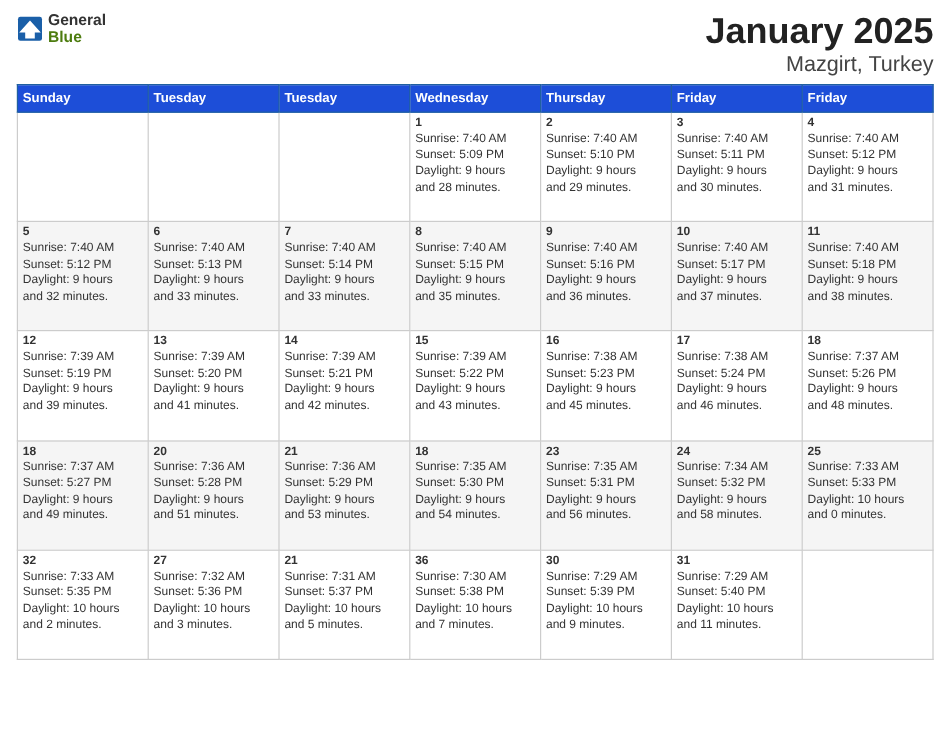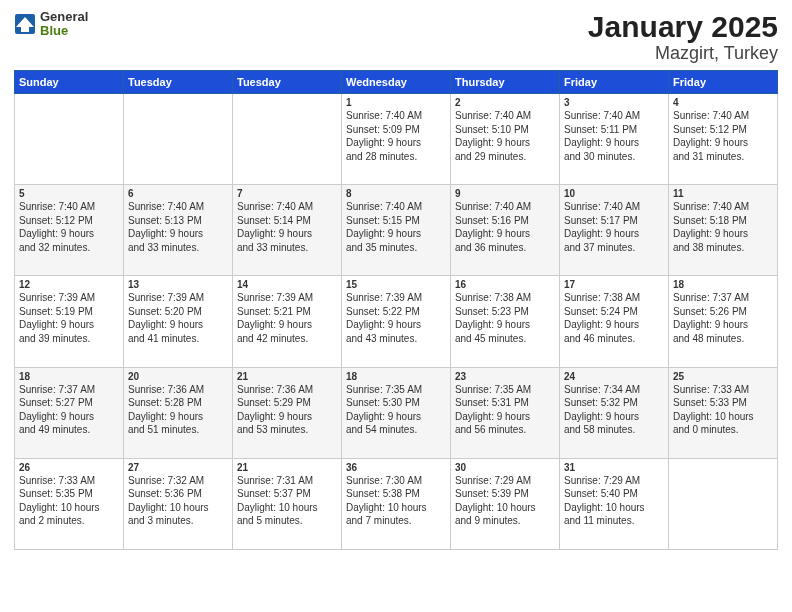--- a/index.html
+++ b/index.html
@@ -238,21 +238,21 @@
             <span class="day-number">24</span>
             <div class="cell-text">Sunrise: 7:34 AM<br>Sunset: 5:32 PM<br>Daylight: 9 hours<br>and 58 minutes.</div>
           </td>
           <td>
             <span class="day-number">25</span>
             <div class="cell-text">Sunrise: 7:33 AM<br>Sunset: 5:33 PM<br>Daylight: 10 hours<br>and 0 minutes.</div>
           </td>
         </tr>
         <tr>
           <td>
-            <span class="day-number">26</span>
+            <span class="day-number">32</span>
             <div class="cell-text">Sunrise: 7:33 AM<br>Sunset: 5:35 PM<br>Daylight: 10 hours<br>and 2 minutes.</div>
           </td>
           <td>
             <span class="day-number">27</span>
             <div class="cell-text">Sunrise: 7:32 AM<br>Sunset: 5:36 PM<br>Daylight: 10 hours<br>and 3 minutes.</div>
           </td>
           <td>
             <span class="day-number">21</span>
             <div class="cell-text">Sunrise: 7:31 AM<br>Sunset: 5:37 PM<br>Daylight: 10 hours<br>and 5 minutes.</div>
           </td>

